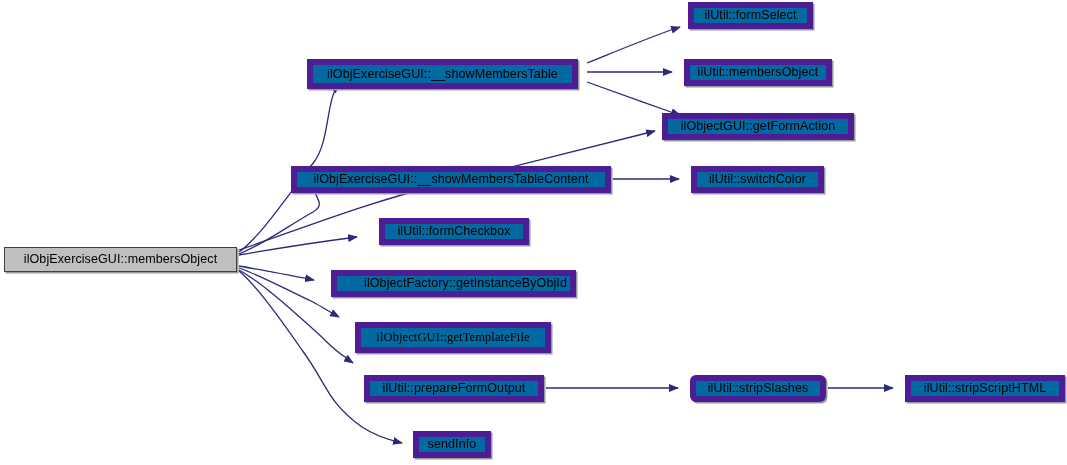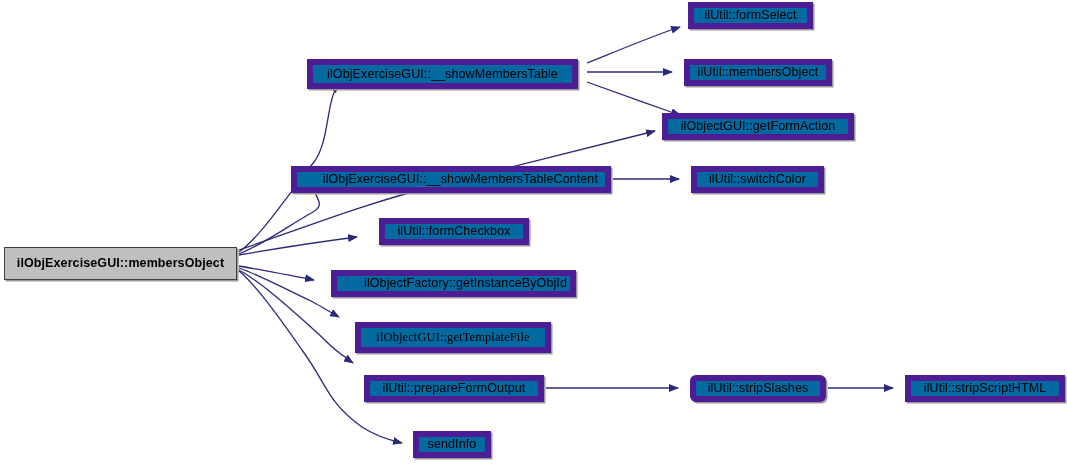--- a/index.html
+++ b/index.html
@@ -69,27 +69,27 @@
         <path d="M 587,63 C 612,53 643,40 671,30 C 674,29 677,28 680,27" fill="none" stroke="#2a2a7a" stroke-width="1.3" marker-end="url(#arrowhead)"></path>
         <path d="M 587,72 C 613,72 643,72 672,72" fill="none" stroke="#2a2a7a" stroke-width="1.3" marker-end="url(#arrowhead)"></path>
         <path d="M 587,82 C 612,91 643,102 671,112 C 674,113 677,114 680,115" fill="none" stroke="#2a2a7a" stroke-width="1.3" marker-end="url(#arrowhead)"></path>
         <path d="M 613,179 C 634,179 657,179 679,179" fill="none" stroke="#2a2a7a" stroke-width="1.3" marker-end="url(#arrowhead)"></path>
         <path d="M 546,388 C 573,388 605,388 678,388" fill="none" stroke="#2a2a7a" stroke-width="1.3" marker-end="url(#arrowhead)"></path>
         <path d="M 828,388 C 850,388 872,388 893,388" fill="none" stroke="#2a2a7a" stroke-width="1.3" marker-end="url(#arrowhead)"></path>
       </g>
   </svg>
 
   <div id="nodes">
-      <div class="node root" style="left: 4px; top: 247px; width: 233px; height: 33px; font-weight: bold;">
+      <div class="node root" style="left: 4px; top: 247px; width: 233px; height: 25px;">
         <span class="node-label">ilObjExerciseGUI::membersObject</span>
       </div>
       <div class="node" style="left: 307px; top: 59px; width: 271px; height: 30px;">
         <span class="node-label">ilObjExerciseGUI::__showMembersTable</span>
       </div>
-      <div class="node" style="left: 291px; top: 166px; width: 320px; height: 27px; justify-content: flex-end;">
+      <div class="node" style="left: 291px; top: 166px; width: 320px; height: 27px;">
         <span class="node-label">ilObjExerciseGUI::__showMembersTableContent</span>
       </div>
       <div class="node" style="left: 379px; top: 218px; width: 150px; height: 27px;">
         <span class="node-label">ilUtil::formCheckbox</span>
       </div>
       <div class="node" style="left: 331px; top: 270px; width: 245px; height: 27px; padding-left: 24px;">
         <span class="node-label">ilObjectFactory::getInstanceByObjId</span>
       </div>
       <div class="node" style="left: 355px; top: 322px; width: 196px; height: 31px; font-family: Liberation Serif, serif;">
         <span class="node-label">ilObjectGUI::getTemplateFile</span>

